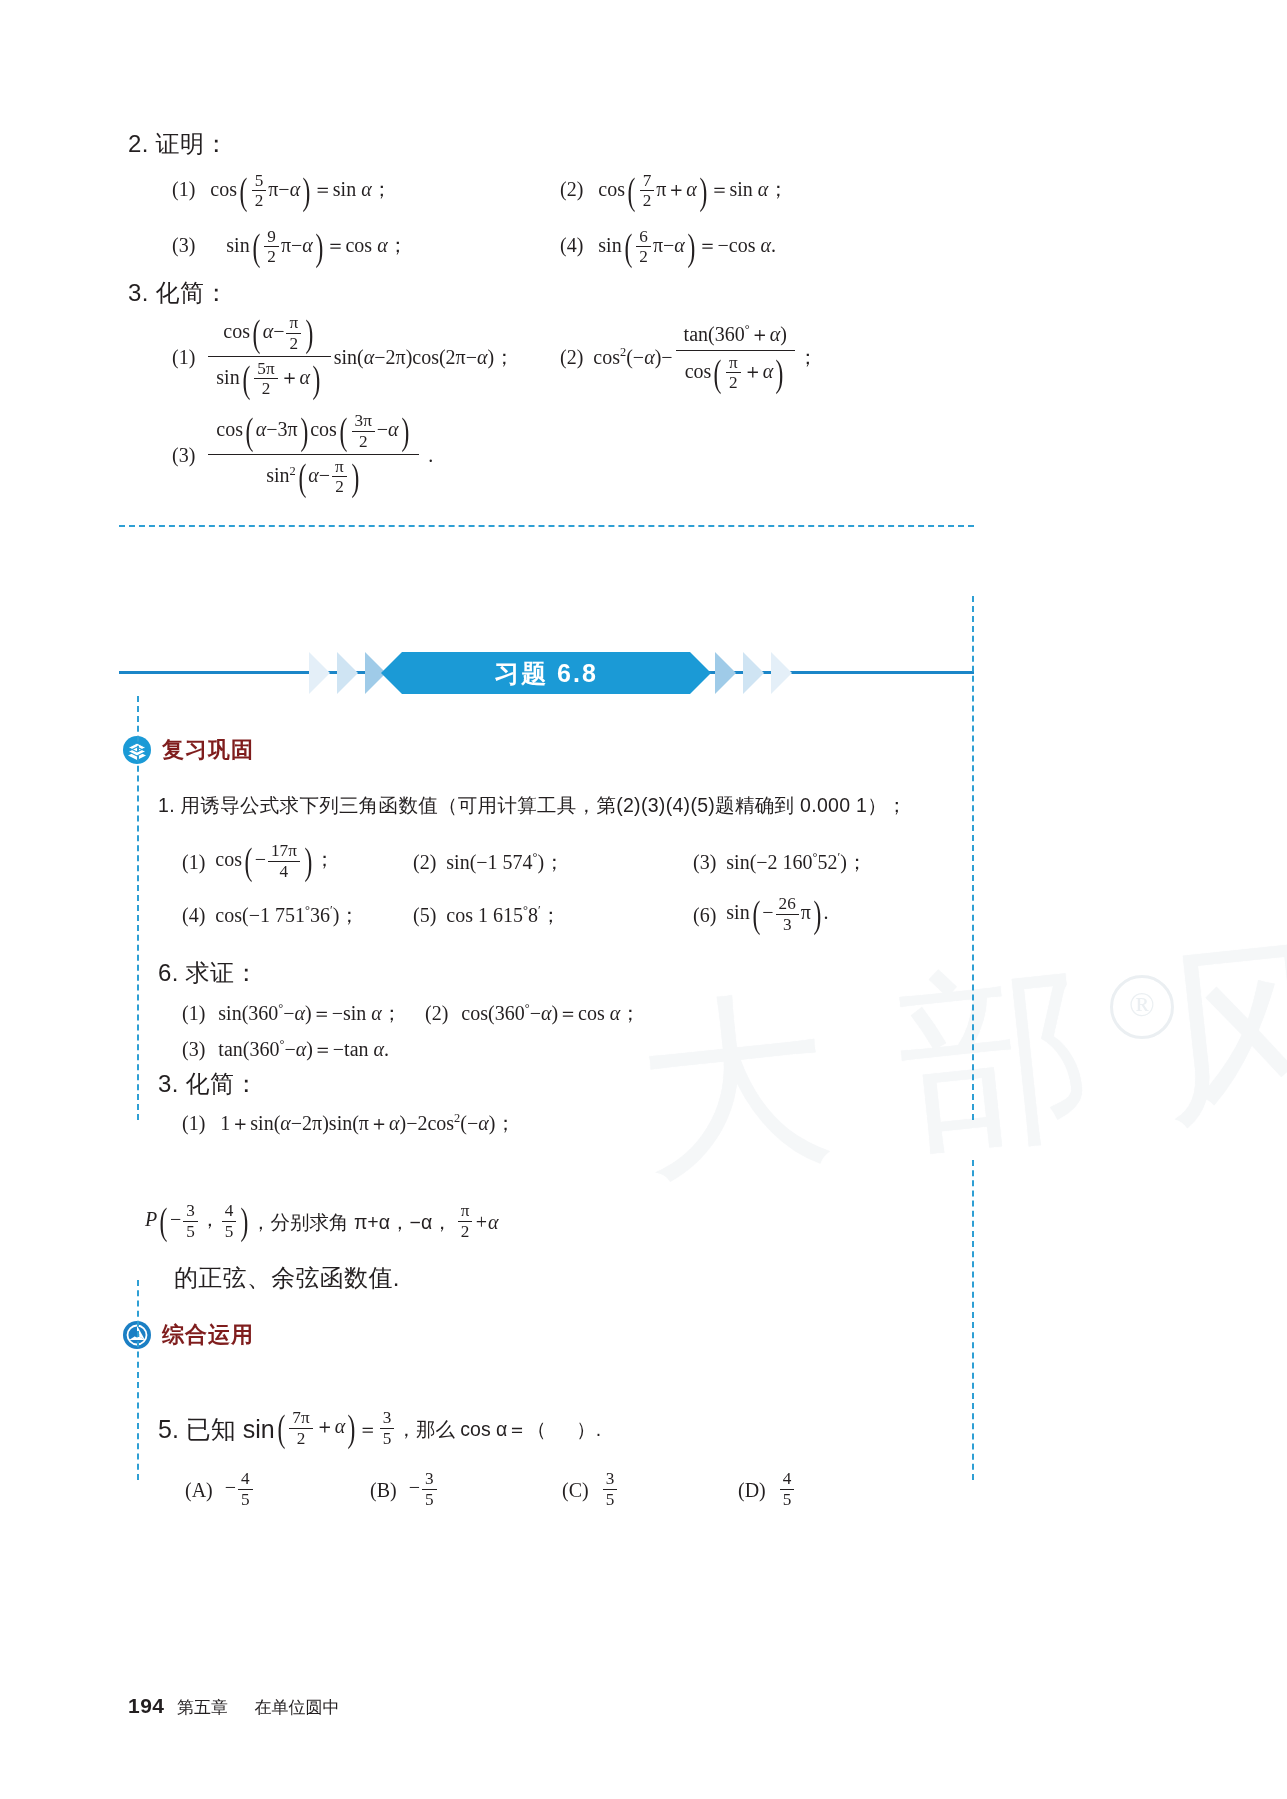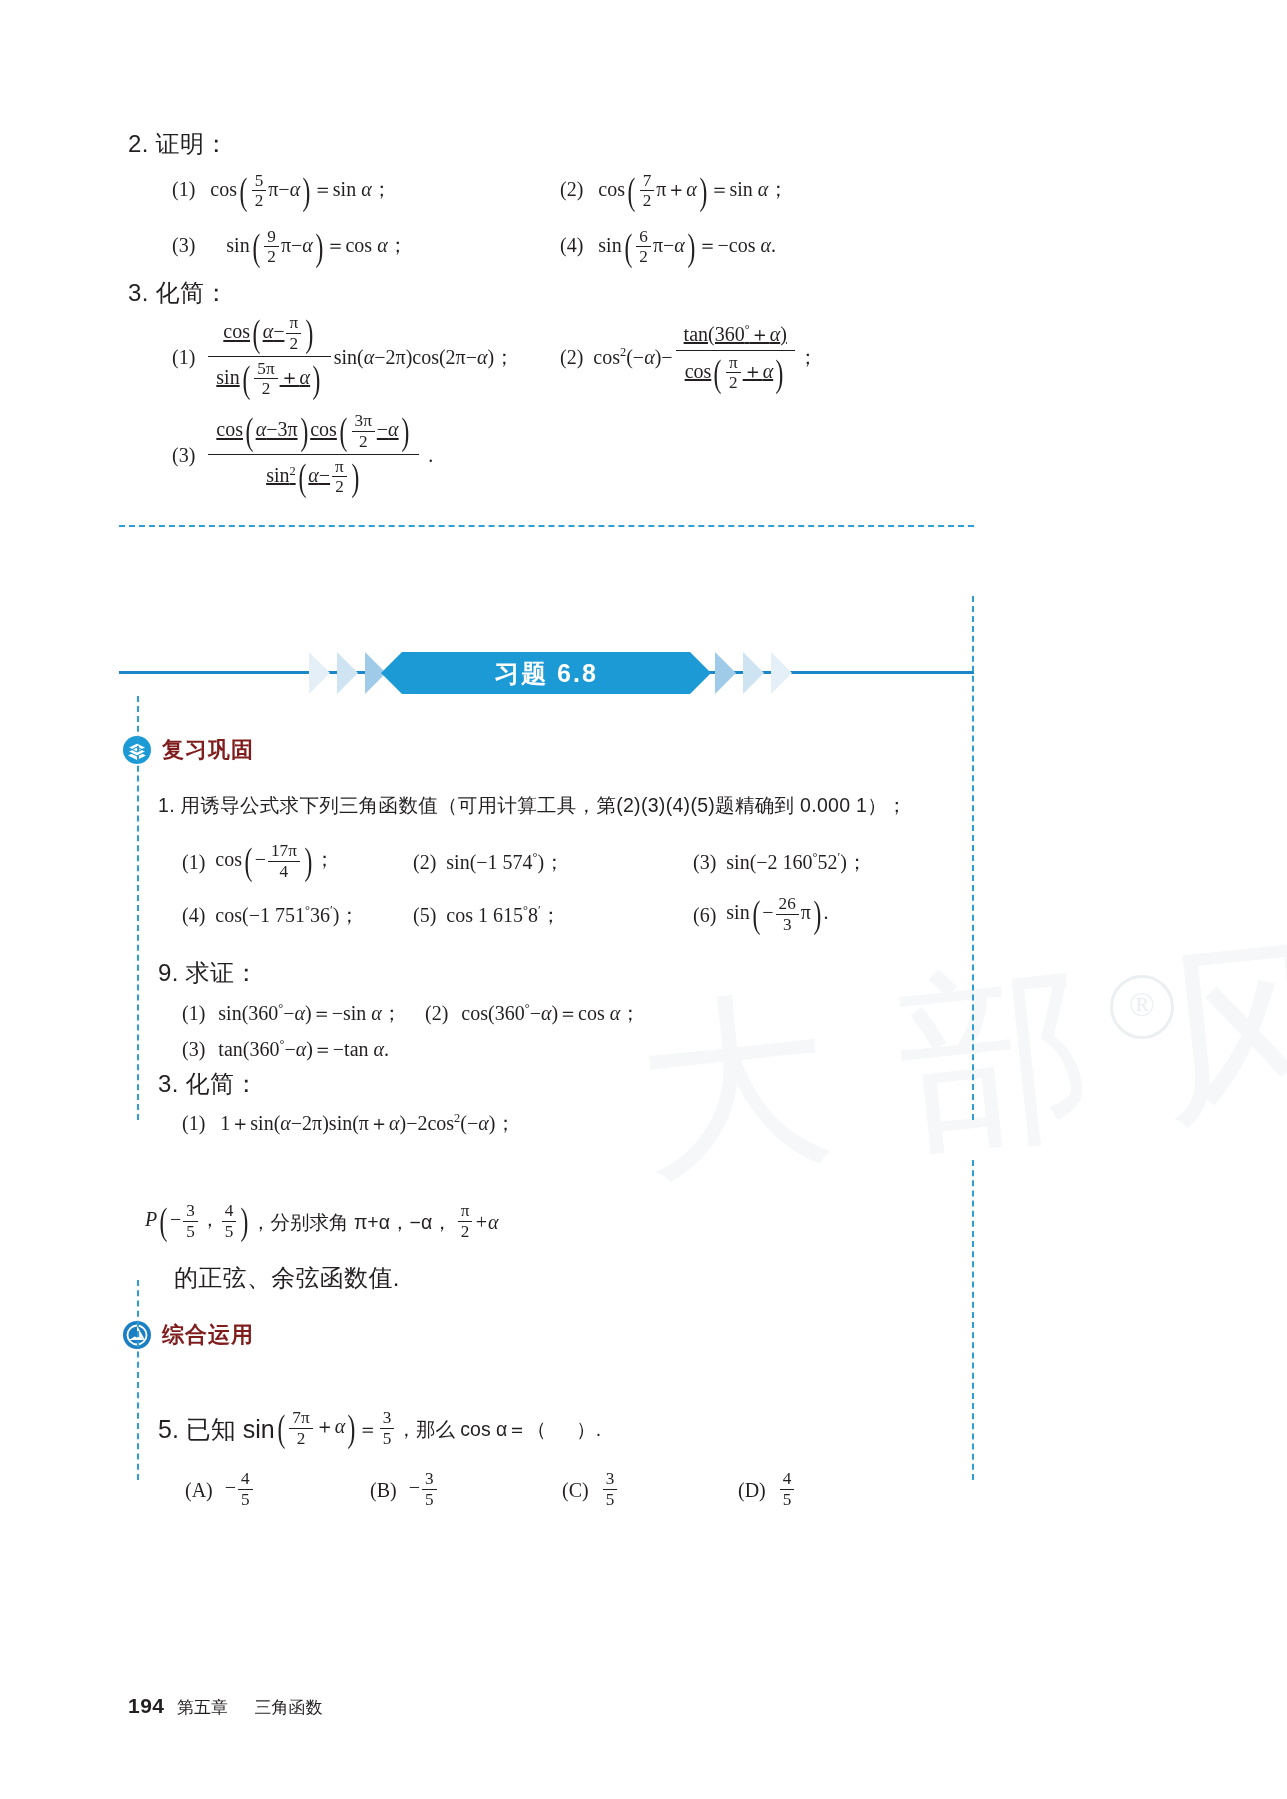--- a/index.html
+++ b/index.html
@@ -47,21 +47,20 @@
     display:inline-block;font-size:1.9em;line-height:0;
     vertical-align:middle;font-weight:300;position:relative;top:-1px;
     transform:scaleX(.62);
     font-family:"Liberation Serif",serif;
   }
   .sup{font-size:.62em;vertical-align:super;line-height:0;}
   .deg{font-size:.62em;vertical-align:super;line-height:0;}
   .bigfrac{
     display:inline-block;vertical-align:middle;text-align:center;
     margin:1px 3px;
-    text-decoration:underline;
   }
   .bigfrac .bnum{display:block;padding:0 8px 2px;}
   .bigfrac .bden{display:block;padding:3px 8px 0;border-top:1.1px solid #231f20;}
   .q-line{font-size:24px;letter-spacing:.3px;}
   .cjk{font-family:"Liberation Sans","DejaVu Sans",sans-serif;}
   .qnum{font-family:"Liberation Serif",serif;}
 
   .row{position:absolute;}
 
   
@@ -266,21 +265,21 @@
   <div class="row m" style="left:413px;top:893px;height:44px;display:flex;align-items:center;">
     <span class="qnum">(5)</span>
     <span style="margin-left:10px">cos 1 615<span class="deg">°</span>8<span class="deg">′</span>；</span>
   </div>
   <div class="row m" style="left:693px;top:893px;height:44px;display:flex;align-items:center;">
     <span class="qnum">(6)</span>
     <span style="margin-left:10px">sin<span class="paren">(</span>−<span class="frac"><span class="num">26</span><span class="den">3</span></span>π<span class="paren">)</span>.</span>
   </div>
 
   <div class="row" style="left:158px;top:957px;">
-    <span class="q-line cjk">9. 求证：</span>
+    <span class="q-line cjk">6. 求证：</span>
   </div>
   <div class="row m" style="left:182px;top:1000px;">
     <span class="qnum">(1)</span>
     <span style="margin-left:8px">sin(360<span class="deg">°</span>−<span class="it">α</span>)＝−sin <span class="it">α</span>；</span>
   </div>
   <div class="row m" style="left:425px;top:1000px;">
     <span class="qnum">(2)</span>
     <span style="margin-left:8px">cos(360<span class="deg">°</span>−<span class="it">α</span>)＝cos <span class="it">α</span>；</span>
   </div>
   <div class="row m" style="left:182px;top:1036px;">
@@ -346,16 +345,16 @@
     <span style="margin-left:12px"><span class="frac"><span class="num">3</span><span class="den">5</span></span></span>
   </div>
   <div class="row m" style="left:738px;top:1465px;height:50px;display:flex;align-items:center;">
     <span class="qnum">(D)</span>
     <span style="margin-left:12px"><span class="frac"><span class="num">4</span><span class="den">5</span></span></span>
   </div>
 
   <div class="footer">
     <span class="pg">194</span>
     <span class="ch cjk">第五章</span>
-    <span class="ch2 cjk">三角函数</span>
+    <span class="ch2 cjk">在单位圆中</span>
   </div>
 
 </div>
 
 </body></html>

